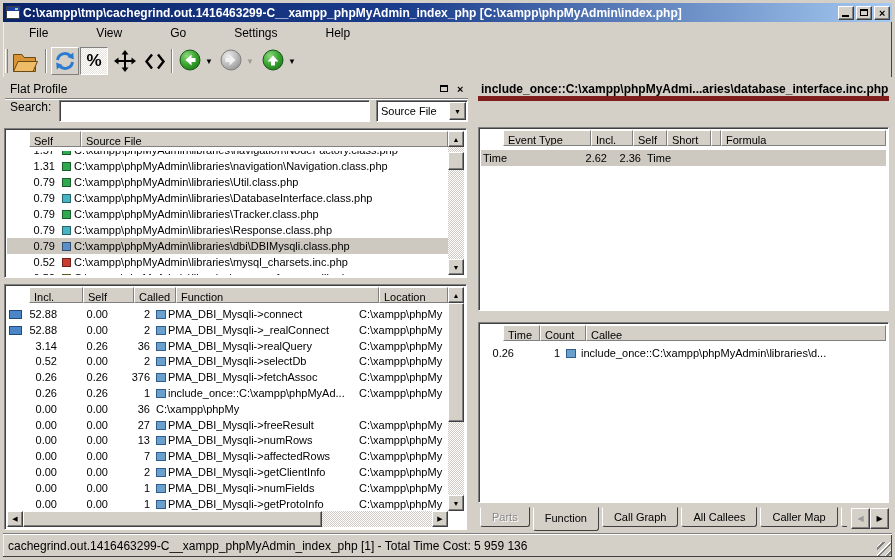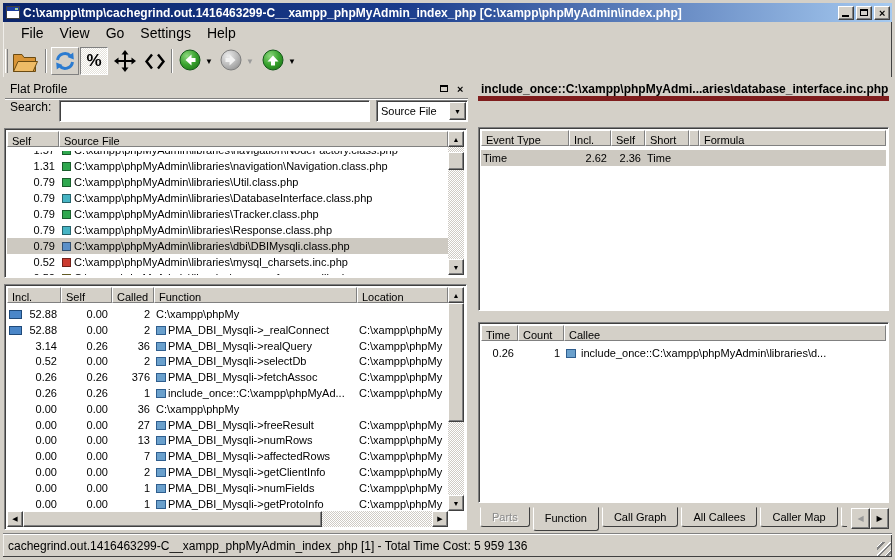--- a/index.html
+++ b/index.html
@@ -13,21 +13,21 @@
   .app-icon{width:14px;height:13px;margin:0 3px 0 1px;flex:none;}
   .title-text{color:#fff;font-weight:bold;font-size:12px;white-space:nowrap;overflow:hidden;flex:1;}
   .win-btns{display:flex;gap:2px;margin-left:4px;}
   .wbtn{width:16px;height:14px;background:#d4d0c8;border:1px solid;border-color:#fff #404040 #404040 #fff;
         box-shadow:inset -1px -1px 0 #808080;padding:0;position:relative;display:flex;align-items:center;justify-content:center;}
   .g-min{position:absolute;left:3px;bottom:2px;width:7px;height:2px;background:#000;}
   .g-max{width:8px;height:7px;border:1px solid #000;border-top:2px solid #000;}
   .g-x{font-size:11px;font-weight:bold;line-height:10px;color:#000;}
   
   .menubar{position:absolute;left:0;top:19px;right:0;height:22px;display:flex;align-items:center;padding-left:2px;}
-  .menu-item{font-size:14px;padding:2px 0;color:#000;margin-left:16px;}
+  .menu-item{font-size:12px;padding:2px 24px;color:#000;}
   
   .toolbar{position:absolute;left:0;top:41px;right:0;height:33px;}
   .tb{position:absolute;top:3px;height:28px;display:flex;align-items:center;justify-content:center;}
   .tb-handle{left:2px;width:3px;top:5px;height:24px;border-left:1px solid #fff;border-right:1px solid #808080;}
   .tb-sep{width:2px;top:5px;height:24px;border-left:1px solid #808080;border-right:1px solid #fff;}
   .tb-btn{width:28px;background:transparent;border:1px solid transparent;padding:0;}
   .tb-btn.raised{border-color:#fff #808080 #808080 #fff;}
   .tb-btn.checked{border-color:#808080 #fff #fff #808080;
      background:conic-gradient(#fff 25%,#e4e1da 0 50%,#fff 0 75%,#e4e1da 0);background-size:2px 2px;}
   .pct{font-size:17px;font-weight:bold;color:#000;}
@@ -49,21 +49,21 @@
   .dock-btn{width:16px;height:14px;border:none;background:transparent;display:flex;align-items:center;justify-content:center;padding:0;}
   .g-float{width:8px;height:7px;border:1px solid #000;border-top:2px solid #000;}
   .search-row{position:absolute;left:2px;right:2px;top:23px;height:26px;display:flex;align-items:flex-start;}
   .search-label{font-size:12px;padding:0 8px 0 5px;}
   .search-input{height:22px;flex:1;background:#fff;border:1px solid;border-color:#808080 #fff #fff #808080;
                 box-shadow:inset 1px 1px 0 #404040;font-size:11px;padding:0 3px;outline:none;}
   .group-combo{position:relative;width:92px;margin-left:6px;flex:none;}
   
   .tbl{position:absolute;background:#fff;border:1px solid;border-color:#808080 #fff #fff #808080;
        box-shadow:inset 1px 1px 0 #404040;}
-  .tbl-head{position:absolute;top:2px;left:2px;right:2px;height:16px;}
+  .tbl-head{position:absolute;top:2px;left:2px;right:2px;height:16px;padding-left:22px;}
   .hcell{background:#d4d0c8;border:1px solid;border-color:#fff #808080 #808080 #fff;font-size:11px;
          line-height:18px;padding-left:4px;white-space:nowrap;overflow:hidden;}
   .tbl-body{position:absolute;top:22px;left:2px;right:2px;bottom:2px;overflow:hidden;background:#fff;}
   .grid-files{display:grid;grid-template-columns:52px 1fr;}
   .grid-funcs{display:grid;grid-template-columns:54px 51px 42px 203px 1fr;}
   .grid-types{display:grid;grid-template-columns:88px 42px 34px 44px 10px 1fr;}
   .grid-callees{display:grid;grid-template-columns:37px 46px 1fr;}
   .trow{font-size:11px;line-height:16px;height:16px;white-space:nowrap;}
   .trow.sel{background:#cdc9c1;}
   .cell{overflow:hidden;white-space:nowrap;}
@@ -312,20 +312,21 @@
           <div class="hcell">Self</div>
           <div class="hcell">Called</div>
           <div class="hcell">Function</div>
           <div class="hcell">Location</div>
         </div>
         <div class="tbl-body" style="right:18px;bottom:18px" id="func-rows">
             <div class="trow grid-funcs" style="height: 15.8px; line-height: 15.8px;">
               <span class="cell num relc">52.88<i class="inclbar"></i></span>
               <span class="cell num">0.00</span>
               <span class="cell num">2</span>
+              <span class="cell txt"><i class="fnsq"></i>PMA_DBI_Mysqli-&gt;connect</span>
               <span class="cell txt">C:\xampp\phpMy</span>
             </div>
             <div class="trow grid-funcs" style="height: 15.8px; line-height: 15.8px;">
               <span class="cell num relc">52.88<i class="inclbar"></i></span>
               <span class="cell num">0.00</span>
               <span class="cell num">2</span>
               <span class="cell txt"><i class="fnsq"></i>PMA_DBI_Mysqli-&gt;_realConnect</span>
               <span class="cell txt">C:\xampp\phpMy</span>
             </div>
             <div class="trow grid-funcs" style="height: 15.8px; line-height: 15.8px;">

